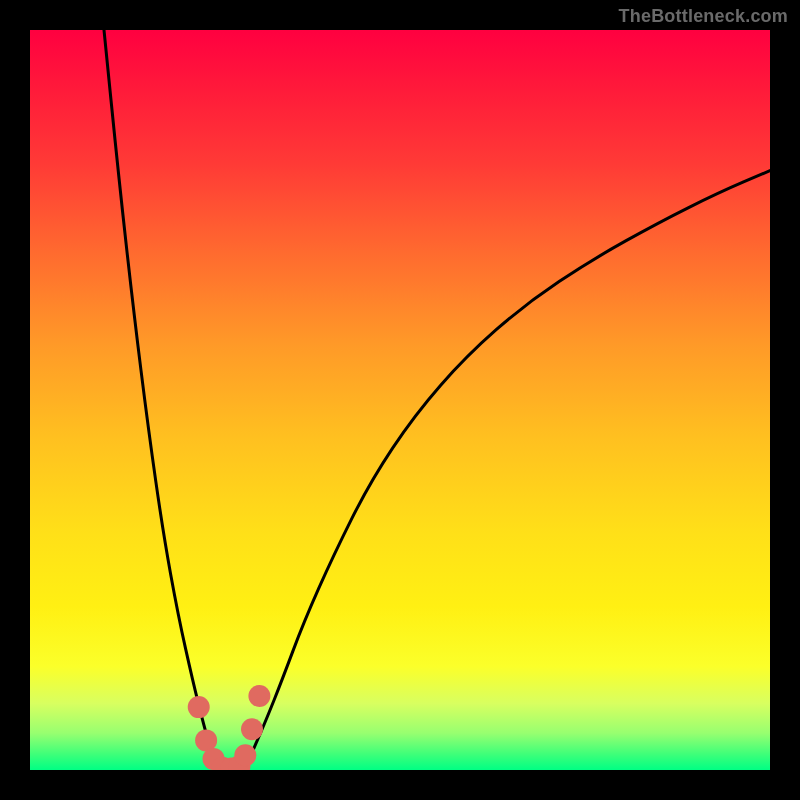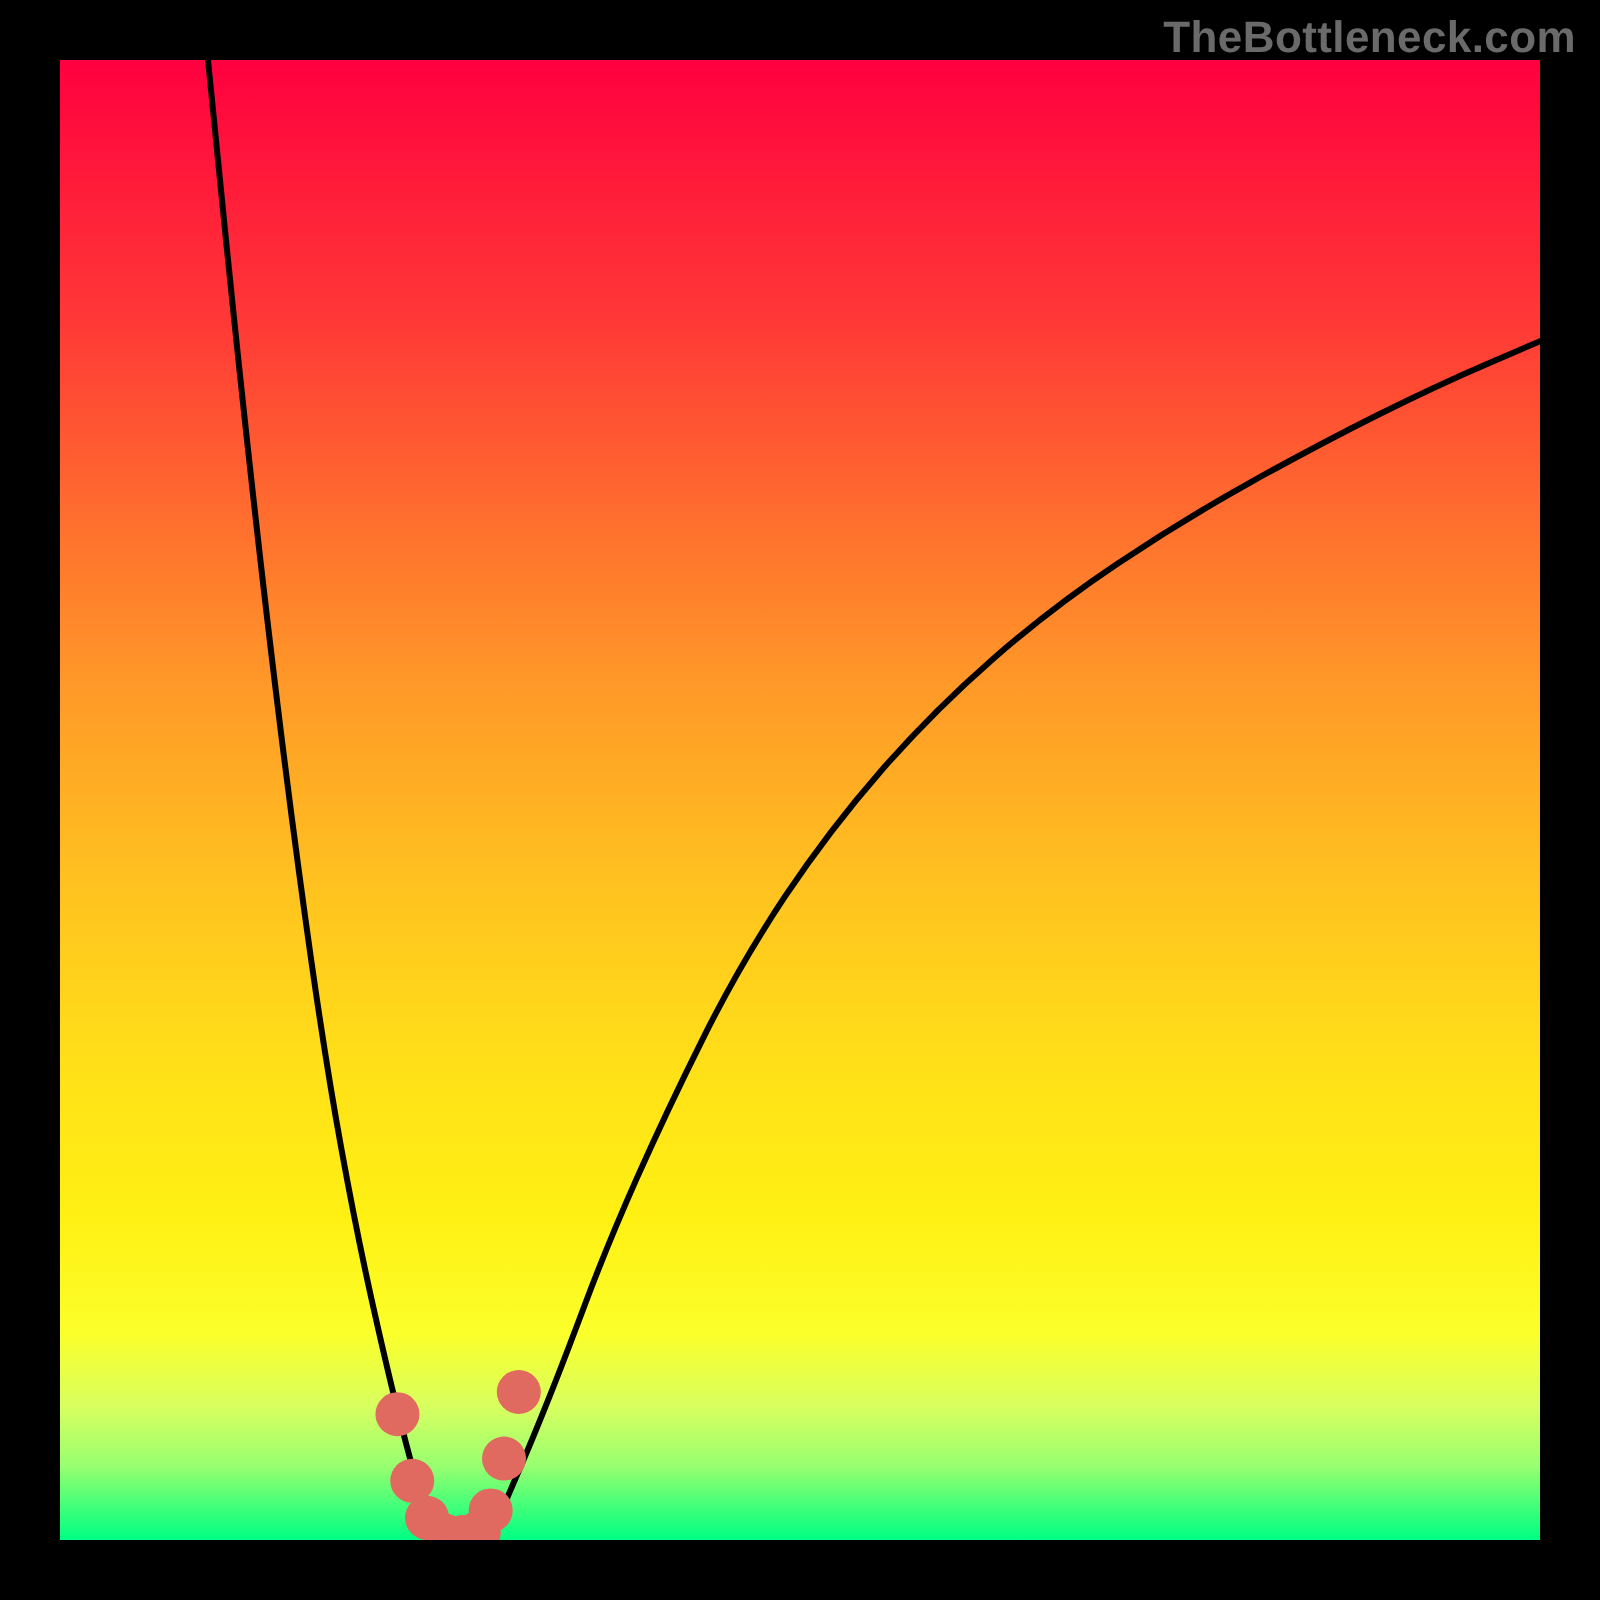--- a/index.html
+++ b/index.html
@@ -30,21 +30,21 @@
       #d8ff60 91%,
       #98ff70 95%,
       #3aff7a 98%,
       #00ff84 100%);
   }
   .watermark {
     position: absolute;
     top: 6px;
     right: 12px;
     color: #6a6a6a;
-    font-size: 22px;
+    font-size: 18px;
     font-weight: 600;
     letter-spacing: 0.2px;
     user-select: none;
   }
   svg.curves {
     position: absolute;
     left: 30px;
     top: 30px;
   }
 </style>

